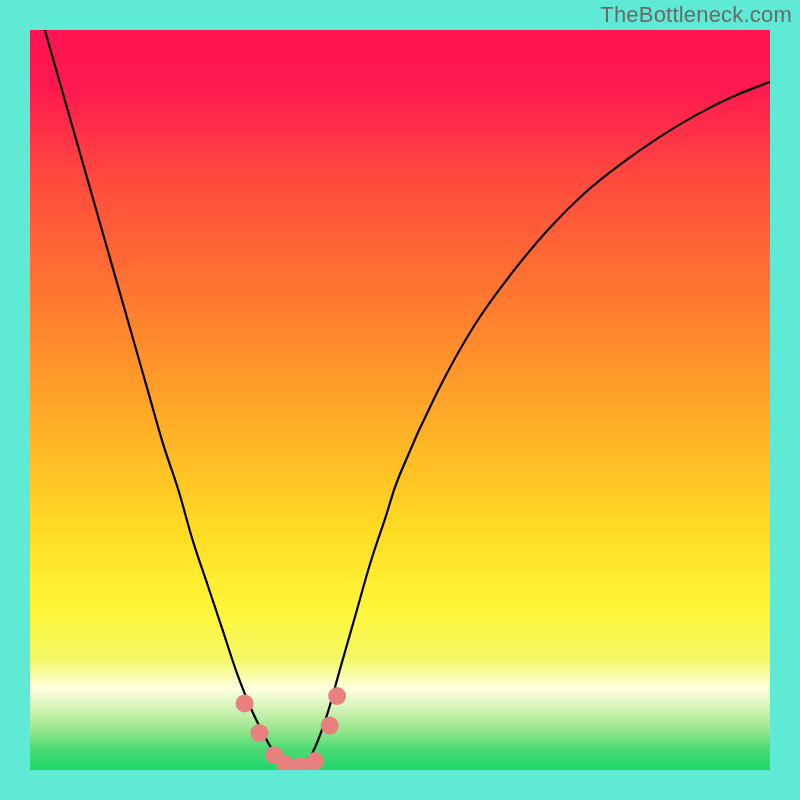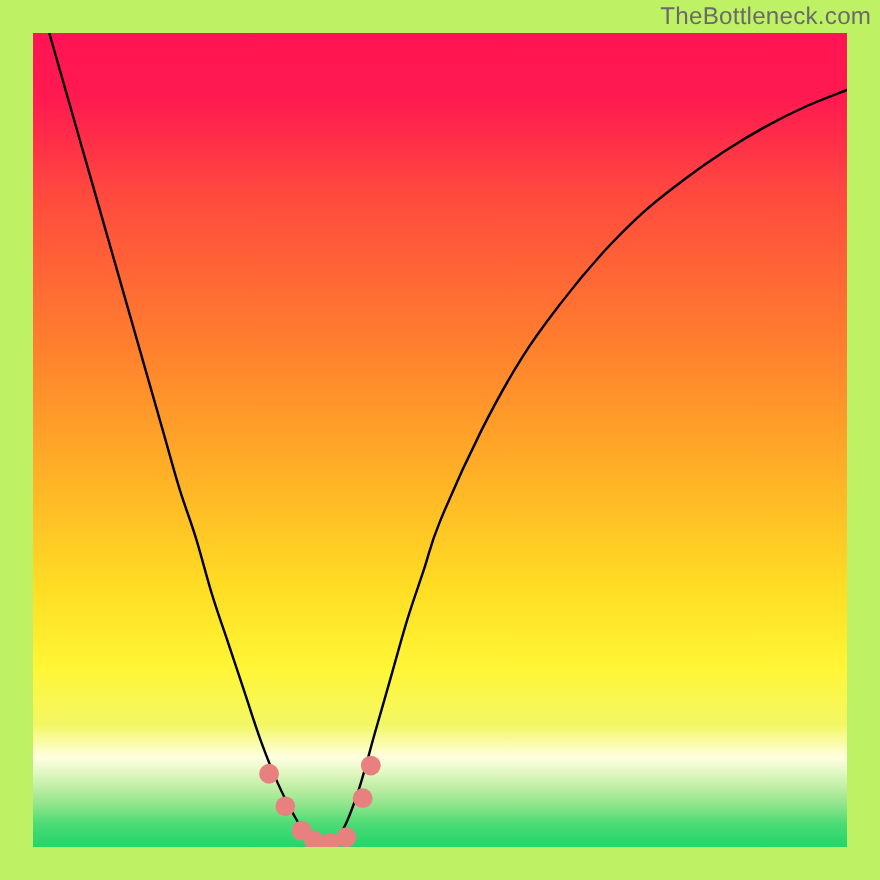--- a/index.html
+++ b/index.html
@@ -8,21 +8,21 @@
     width: 800px;
     height: 800px;
     background: #000;
     overflow: hidden;
     font-family: Arial, Helvetica, sans-serif;
   }
   .outer {
     position: relative;
     width: 800px;
     height: 800px;
-    background: #bef264;
+    background: #5eead4;
   }
   .watermark {
     position: absolute;
     top: 2px;
     right: 8px;
     color: #6a6a6a;
     font-size: 22px;
     letter-spacing: 0.2px;
     font-weight: 400;
     z-index: 5;

